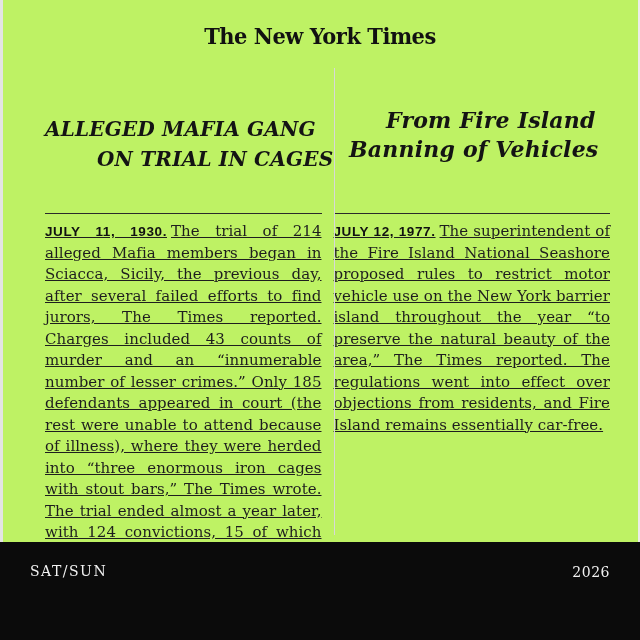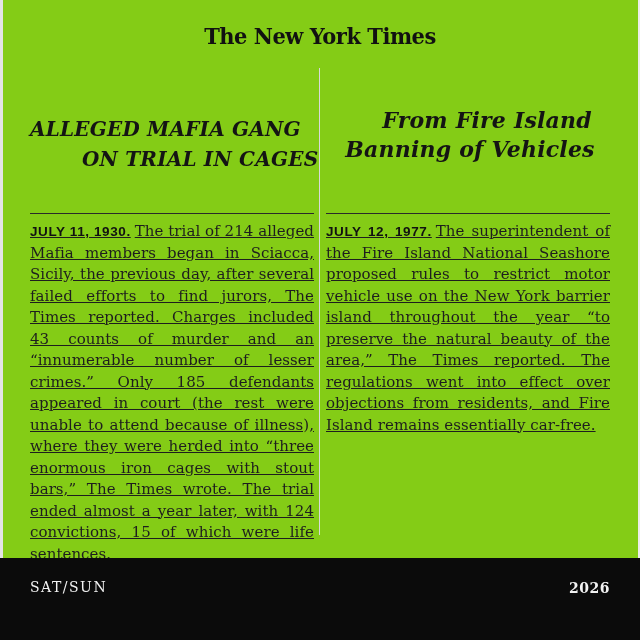--- a/index.html
+++ b/index.html
@@ -3,21 +3,21 @@
 <meta charset="utf-8">
 <style>
   * { margin: 0; padding: 0; box-sizing: border-box; }
   html, body { width: 640px; height: 640px; }
   body { background: #ffffff; font-family: "DejaVu Serif", serif; color: #1a1a1a; }
 
   .page {
     position: relative;
     width: 640px;
     height: 640px;
-    background: #84cc16;
+    background: #bef264;
     overflow: hidden;
   }
 
   
   .edge-left  { position: absolute; left: 0;  top: 0; width: 3px; height: 558px; background: #e4e4e4; }
   .edge-right { position: absolute; right: 0; top: 0; width: 2px; height: 558px; background: #ececec; }
 
   
   .masthead { height: 68px; padding-top: 24px; text-align: center; }
   .nyt-logo {
@@ -30,20 +30,21 @@
     transform: scaleY(1.05);
   }
 
   
   .columns {
     position: relative;
     display: flex;
     gap: 12px;
     padding: 0 30px;
     height: 490px;
+    margin-left: 15px;
   }
   .column-divider {
     position: absolute;
     left: 319px;
     top: 0;
     width: 1px;
     height: 467px;
     background: #d8d8d8;
   }
   .col { flex: 1; min-width: 0; }
@@ -88,21 +89,21 @@
     font-size: 13.5px;
     letter-spacing: 0.6px;
     color: #111;
     margin-right: 4px;
   }
 
   
   .footer-bar {
     position: absolute;
     left: 0; right: 0; bottom: 0;
-    height: 82px;
+    height: 98px;
     background: #0b0b0b;
     color: #f5f5f5;
   }
   .footer-day {
     position: absolute;
     left: 30px; top: 21px;
     font-family: "DejaVu Serif", serif;
     font-size: 14px;
     letter-spacing: 1.5px;
     color: #f2f2f2;
@@ -114,21 +115,21 @@
     font-family: "DejaVu Serif", serif;
     font-weight: bold;
     font-size: 26px;
     letter-spacing: 0.5px;
     color: #ffffff;
   }
   .footer-year {
     position: absolute;
     right: 30px; top: 22px;
     font-family: "DejaVu Serif", serif;
-    font-weight: bold;
+    font-weight: normal;
     font-size: 14px;
     letter-spacing: 0.5px;
     color: #f2f2f2;
   }
 </style>
 </head>
 <body>
 
 <div class="page">
 

